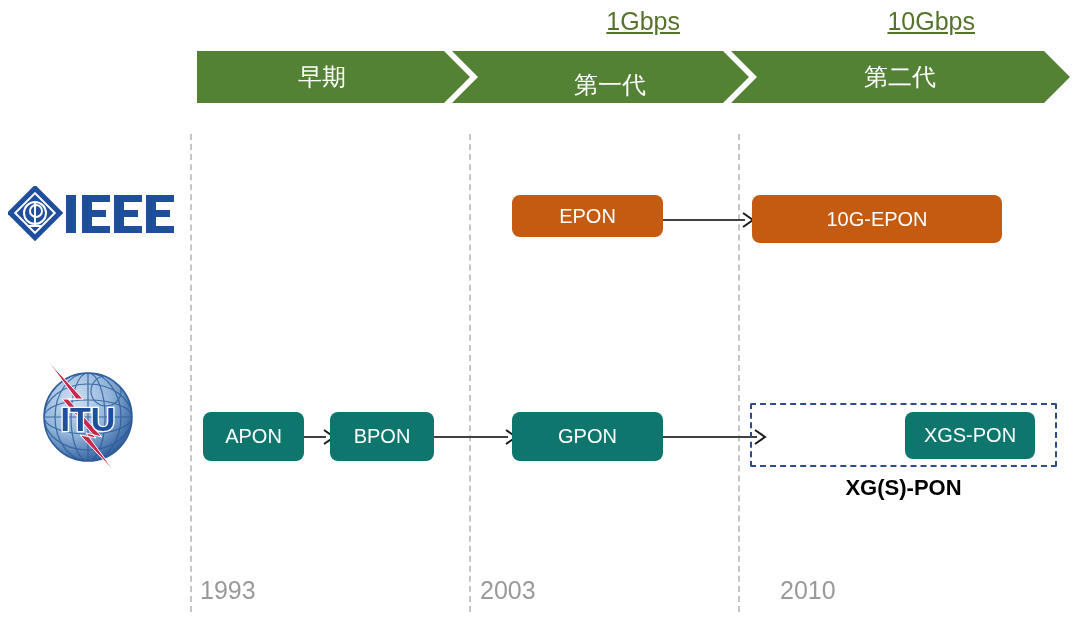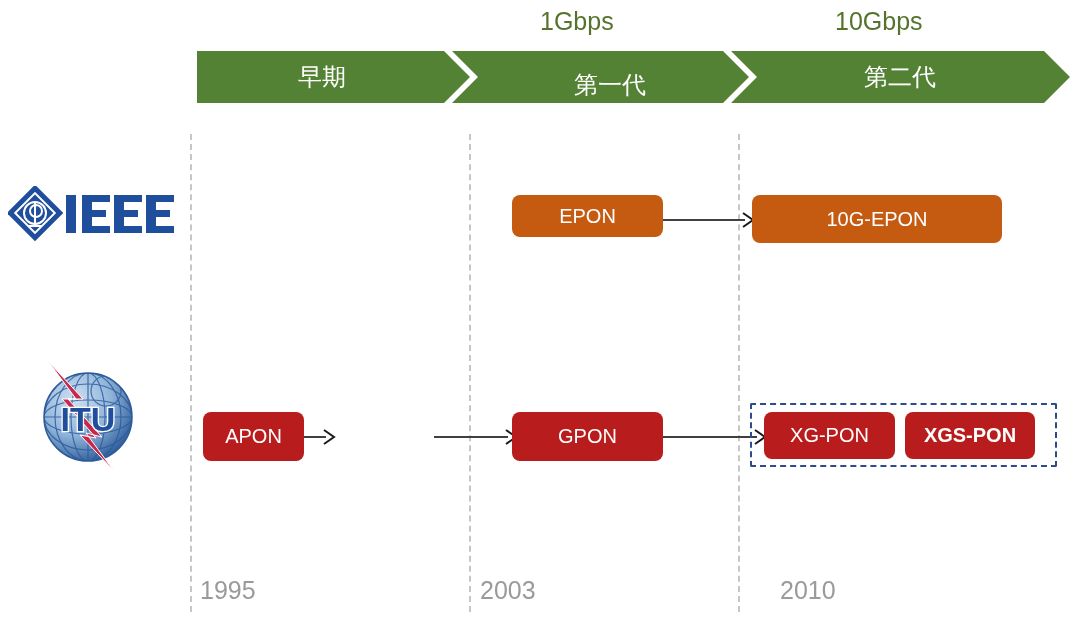--- a/index.html
+++ b/index.html
@@ -29,21 +29,22 @@
   }
 
   
   .speed-label {
     position: absolute;
     top: 7px;
     font-size: 25px;
     color: #55732C;
     letter-spacing: 0px;
     white-space: nowrap;
-    text-align: left;
+    text-align: right;
+    text-decoration: underline;
   }
 
   
   #banner {
     position: absolute;
     left: 197px;
     top: 51px;
     width: 873px;
     height: 52px;
   }
@@ -81,21 +82,21 @@
     position: absolute;
     border-radius: 8px;
     color: #ffffff;
     font-size: 20px;
     display: flex;
     align-items: center;
     justify-content: center;
     white-space: nowrap;
     box-sizing: border-box;
   }
-  .tech-box.blue   { background: #b91c1c; }
+  .tech-box.blue   { background: #0f766e; }
   .tech-box.orange { background: #C55A11; }
 
   
   .connector {
     position: absolute;
     pointer-events: none;
   }
 
   
   #xgs-group-frame {
@@ -234,37 +235,38 @@
 
   <div class="tech-box orange" style="left:752px; top:195px; width:250px; height:48px;">10G-EPON</div>
 
   <div class="tech-box blue" style="left:203px; top:412px; width:101px; height:49px;">APON</div>
 
   <svg class="connector" style="left:304px; top:428px;" width="32" height="18">
     <line x1="0" y1="9" x2="22" y2="9" stroke="#404040" stroke-width="2"></line>
     <path d="M20,2 L30,9 L20,16" fill="none" stroke="#1a1a1a" stroke-width="2"></path>
   </svg>
 
+  <div class="tech-box blue" style="left:330px; top:412px; width:104px; height:49px;">BPON</div>
 
   <svg class="connector" style="left:434px; top:428px;" width="84" height="18">
     <line x1="0" y1="9" x2="74" y2="9" stroke="#404040" stroke-width="2"></line>
     <path d="M72,2 L82,9 L72,16" fill="none" stroke="#1a1a1a" stroke-width="2"></path>
   </svg>
 
   <div class="tech-box blue" style="left:512px; top:412px; width:151px; height:49px;">GPON</div>
 
   <svg class="connector" style="left:663px; top:428px;" width="104" height="18">
     <line x1="0" y1="9" x2="94" y2="9" stroke="#404040" stroke-width="2"></line>
     <path d="M92,2 L102,9 L92,16" fill="none" stroke="#1a1a1a" stroke-width="2"></path>
   </svg>
 
   <div id="xgs-group-frame"></div>
 
-  <div class="tech-box blue" style="left:764px; top:412px; width:131px; height:47px;">XG-PON</div>
-
-  <div class="tech-box blue" style="left:905px; top:412px; width:130px; height:47px;font-weight:bold;">XGS-PON</div>
-
-
-  <div class="year-label" style="left:200px;">1995</div>
+
+  <div class="tech-box blue" style="left:905px; top:412px; width:130px; height:47px;">XGS-PON</div>
+
+  <div id="xgs-group-label">XG(S)-PON</div>
+
+  <div class="year-label" style="left:200px;">1993</div>
   <div class="year-label" style="left:480px;">2003</div>
   <div class="year-label" style="left:748px;margin-left:32px;">2010</div>
 
 </div>
 
 </body></html>

